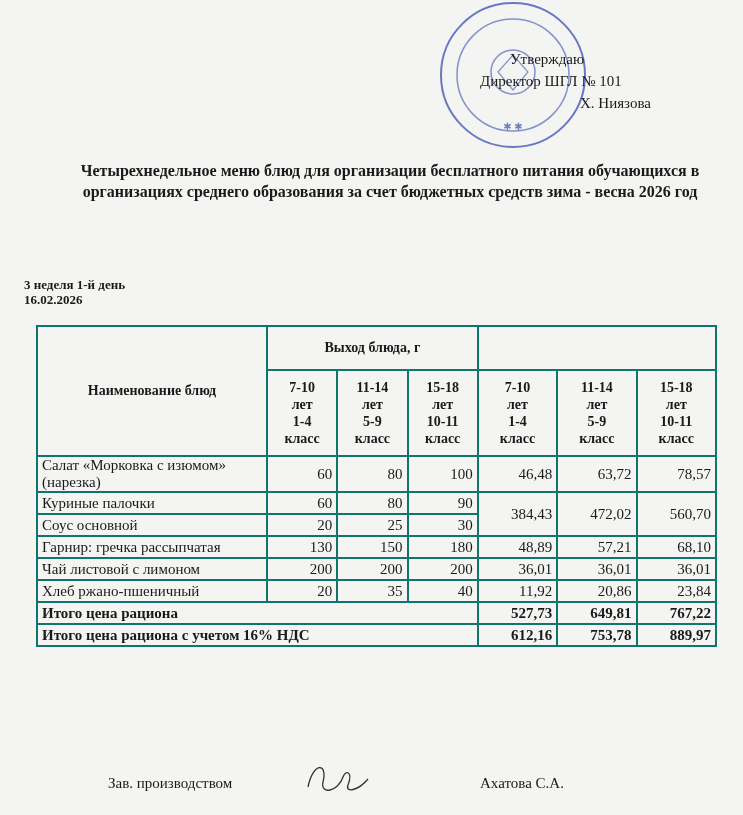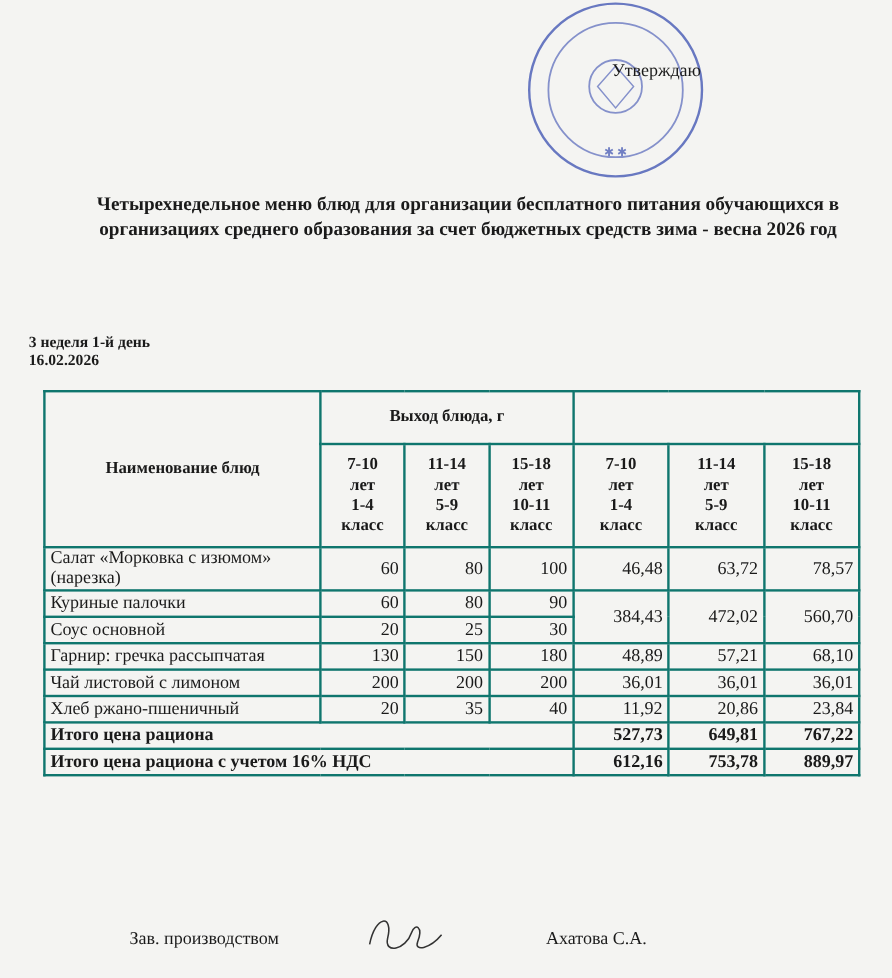--- a/index.html
+++ b/index.html
@@ -44,20 +44,22 @@
 <svg class="stamp" viewBox="0 0 210 155">
   <circle cx="95" cy="75" r="72" fill="none" stroke="#3a4fb0" stroke-width="2" opacity="0.75"></circle>
   <circle cx="95" cy="75" r="56" fill="none" stroke="#3a4fb0" stroke-width="1.5" opacity="0.6"></circle>
   <circle cx="95" cy="72" r="22" fill="none" stroke="#3a4fb0" stroke-width="1.5" opacity="0.6"></circle>
   <path d="M80 72 L95 55 L110 72 L95 90 Z" fill="none" stroke="#3a4fb0" stroke-width="1.2" opacity="0.6"></path>
   <text x="95" y="130" font-size="10" fill="#3a4fb0" text-anchor="middle" opacity="0.7">✱ ✱</text>
 </svg>
 
 <div class="approve">
   <div class="l1">Утверждаю</div>
+  <div>Директор ШГЛ № 101</div>
+  <div class="l3">Х. Ниязова</div>
 </div>
 
 <div class="title">Четырехнедельное меню блюд для организации бесплатного питания обучающихся в организациях среднего образования за счет бюджетных средств    зима - весна 2026 год</div>
 
 <div class="week">
   <div>3 неделя 1-й день</div>
   <div>16.02.2026</div>
 </div>
 
 <table>
@@ -172,13 +174,13 @@
     <td class="num">753,78</td>
     <td class="num">889,97</td>
   </tr>
 </tbody>
   </table>
 
 <div class="footer" style="left:108px">Зав. производством</div>
 <svg class="sig" viewBox="0 0 80 45">
   <path d="M10 30 C 15 5, 30 5, 25 25 C 22 38, 40 35, 45 20 C 48 12, 55 15, 50 28 C 47 36, 60 34, 70 22" fill="none" stroke="#333" stroke-width="1.3"></path>
 </svg>
-<div class="footer" style="left:455px">Ахатова С.А.</div>
+<div class="footer" style="left:480px">Ахатова С.А.</div>
 
 </body></html>

